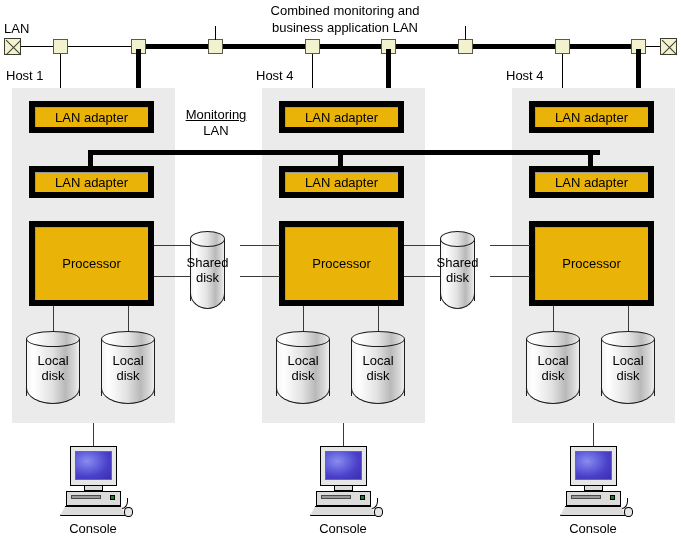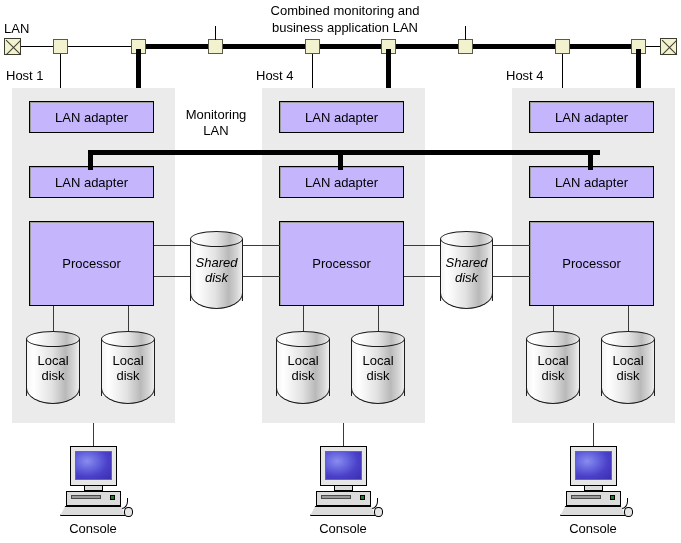--- a/index.html
+++ b/index.html
@@ -89,22 +89,22 @@
     position: absolute;
     background: #ebebeb;
     top: 88px;
     height: 335px;
     width: 163px;
   }
 
   
   .unit {
     position: absolute;
-    background: #c4b5fd;
-    border: 1px solid #000000;
+    background: #eab308;
+    border: 6px solid #000000;
     box-sizing: border-box;
     box-shadow: 1px 1px 0 0 #9a9a9a inset;
     display: flex;
     align-items: center;
     justify-content: center;
     font-family: "Liberation Sans", sans-serif;
     font-size: 13px;
     color: #000000;
   }
   .adapter {
@@ -170,21 +170,21 @@
     flex-direction: column;
     align-items: center;
     justify-content: center;
     font-family: "Liberation Sans", sans-serif;
     font-size: 13px;
     line-height: 15px;
     color: #000000;
     text-align: center;
     z-index: 3;
   }
-  .shared-disk { width: 53px; height: 78px; font-style: italic; }
+  .shared-disk { width: 35px; height: 78px; }
   .local-disk  { width: 54px; height: 73px; }
 
   
   .wire {
     position: absolute;
     background: #3a3a3a;
   }
   .wire.v { width: 1px; }
   .wire.h { height: 1px; }
 
@@ -400,21 +400,21 @@
   <div class="disk local-disk" style="left:601px; top:331px;">
     <div class="cyl-body"></div>
     <div class="cyl-bottom"></div>
     <div class="cyl-top"></div>
     <div class="cyl-text">
       <span>Local</span>
       <span>disk</span>
     </div>
   </div>
 
-  <div class="label center" style="left:175px; top:107px; width:82px;">Monitoring</div>
+  <div class="label center" style="left:175px; top:107px; width:82px;text-decoration:underline;">Monitoring</div>
   <div class="label center" style="left:175px; top:123px; width:82px;">LAN</div>
 
   <div class="thick-bus" style="left:88px; top:150px; width:512px;"></div>
 
   <div class="leg-thick" style="left:88px; top:150px; height:20px;"></div>
   <div class="leg-thick" style="left:338px; top:150px; height:20px;"></div>
   <div class="leg-thick" style="left:588px; top:150px; height:20px;"></div>
 
   <div class="wire h" style="left:154px; top:245px; width:40px;"></div>
   <div class="wire h" style="left:154px; top:276px; width:40px;"></div>

